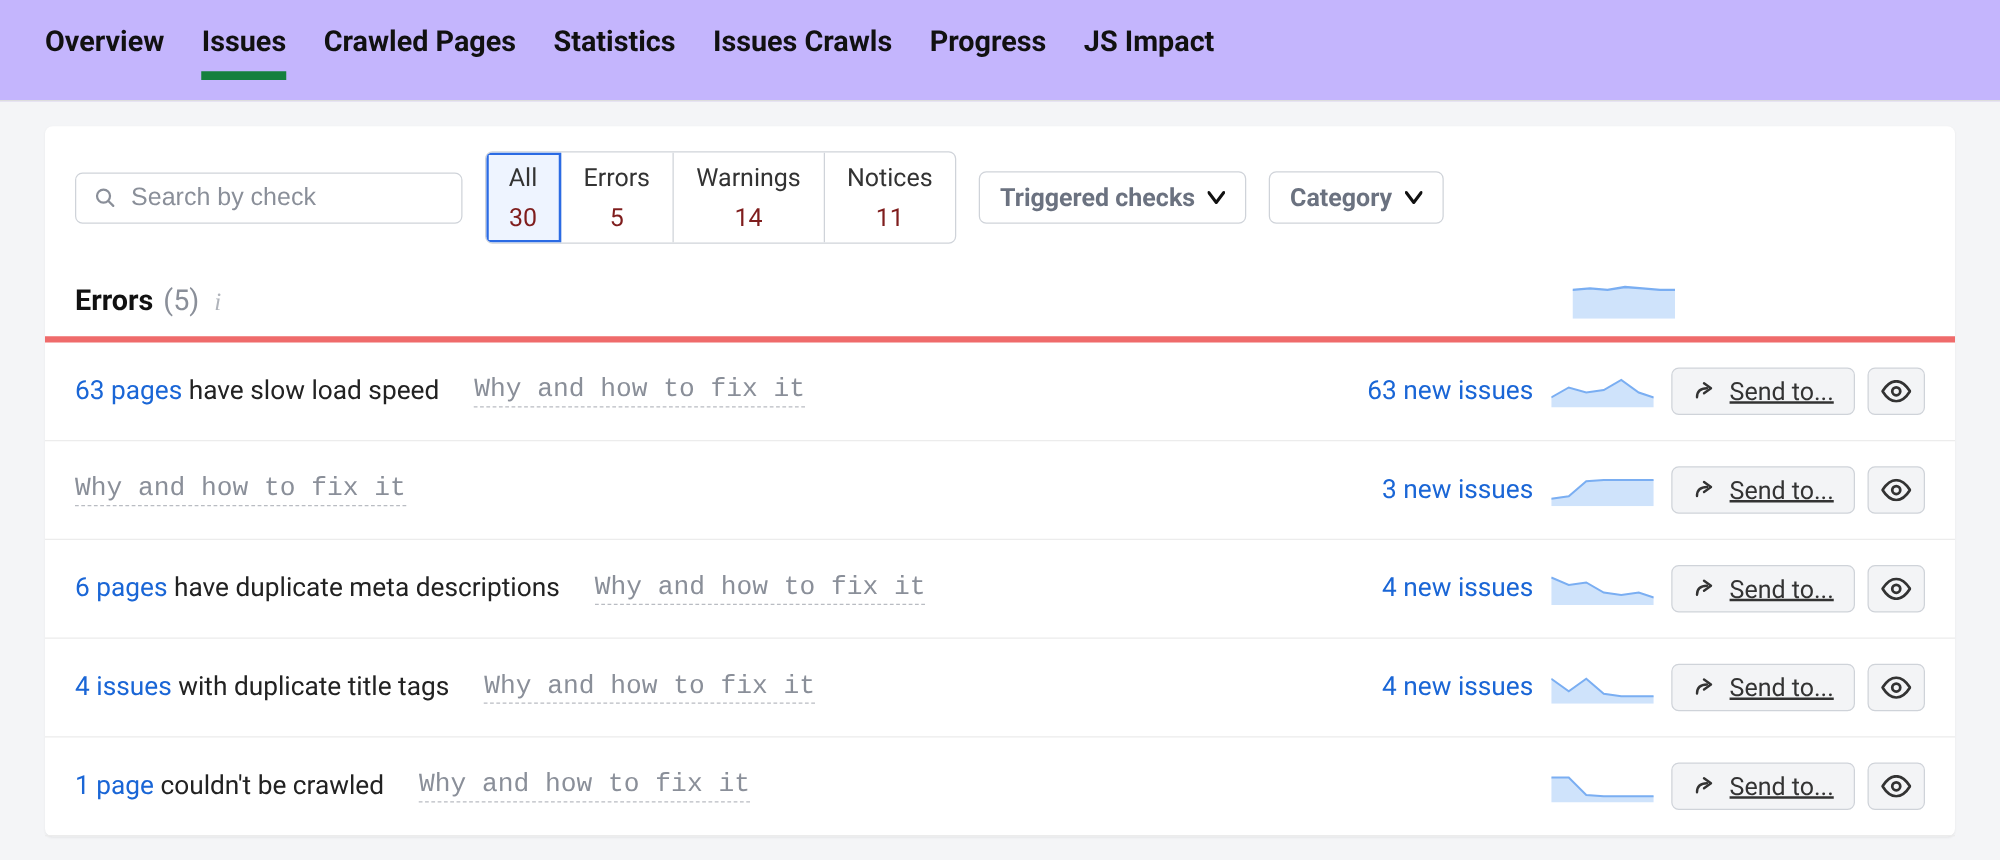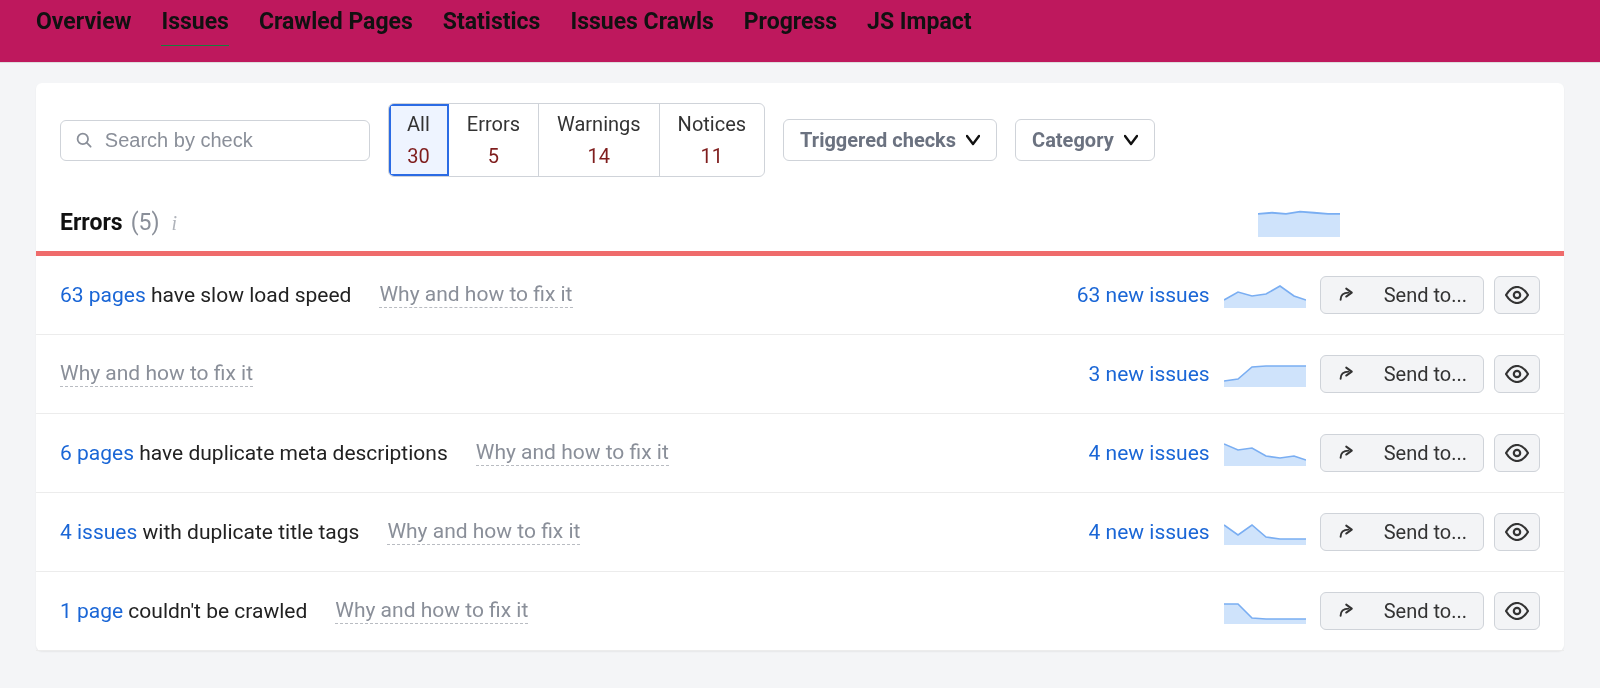--- a/index.html
+++ b/index.html
@@ -6,33 +6,33 @@
   body {
     font-family: -apple-system, BlinkMacSystemFont, "Segoe UI", Roboto, Helvetica, Arial, sans-serif;
     background: #f4f5f7;
     color: #111;
     font-size: 19px;
     width: 1600px;
   }
   .tabs {
     display: flex;
     gap: 30px;
-    padding: 8px 36px 16px 36px;
+    padding: 20px 36px 16px 36px;
     border-bottom: 1px solid #ddd;
-    background: #be185d;
+    background: #c4b5fd;
   }
   .tab {
     font-weight: 700;
     color: #111;
     cursor: pointer;
     padding-bottom: 10px;
     font-size: 23px;
   }
   .tab.active {
-    border-bottom: 1px solid #15803d;
+    border-bottom: 7px solid #15803d;
   }
   .panel {
     margin: 20px 36px;
     background: #fff;
     border-radius: 6px;
     box-shadow: 0 1px 2px rgba(0,0,0,0.06);
   }
   .toolbar {
     display: flex;
     align-items: center;
@@ -137,47 +137,49 @@
     gap: 28px;
     font-size: 21px;
   }
   .row .issue .link-part { color: #1a66d6; }
   .row .issue .rest { color: #222; }
   .row .hint {
     color: #8a8f99;
     border-bottom: 1px dashed #b9bcc2;
     cursor: pointer;
     padding-bottom: 1px;
+    font-family: Liberation Mono, monospace;
   }
   .row .new-issues {
     color: #1a66d6;
     font-size: 21px;
     width: 170px;
     text-align: right;
   }
   .row .spark-cell {
     width: 110px;
     display: flex;
     justify-content: center;
   }
   .row .actions {
     display: flex;
     gap: 10px;
   }
   .btn {
     display: flex;
     align-items: center;
-    gap: 27px;
+    gap: 10px;
     border: 1px solid #cfd3d9;
     background: #f3f4f6;
     border-radius: 6px;
     padding: 6px 16px;
     font-size: 20px;
     color: #333;
     cursor: pointer;
+    text-decoration: underline;
   }
   .btn.icon-only { padding: 6px 10px; }
   svg { display: block; }
 </style>
 </head>
 <body>
 
 <div class="tabs">
   <div class="tab">Overview</div>
   <div class="tab active">Issues</div>

